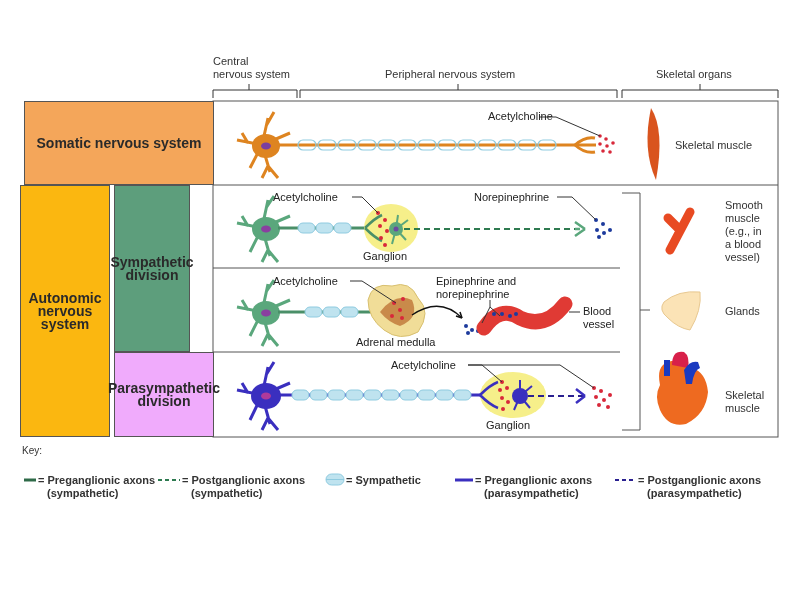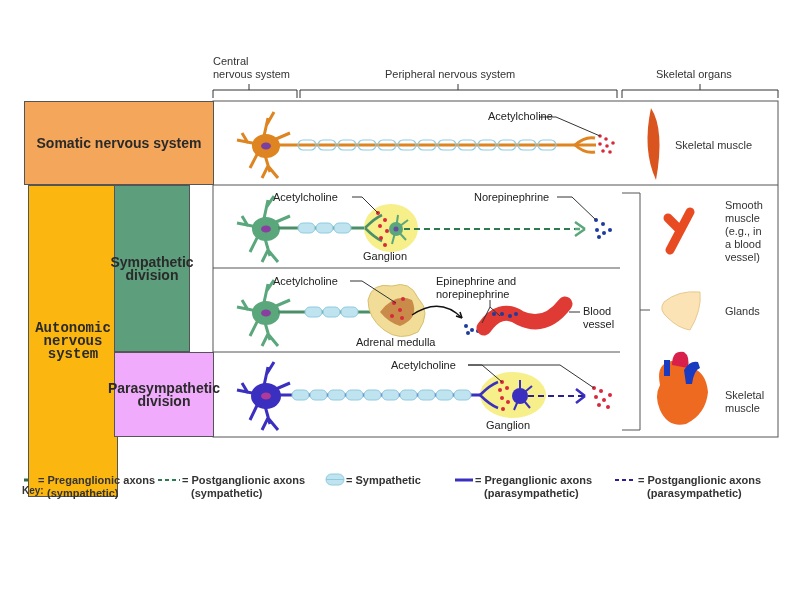--- a/index.html
+++ b/index.html
@@ -2,21 +2,21 @@
 <html><head>
 <meta charset="utf-8">
 <style>
   html,body{margin:0;padding:0;background:#fff;}
   body{width:800px;height:600px;position:relative;overflow:hidden;font-family:"Liberation Sans",sans-serif;color:#222;}
   .abs{position:absolute;}
   .hdr{font-size:11px;color:#333;line-height:13px;}
   .cell{position:absolute;display:flex;align-items:center;justify-content:center;text-align:center;font-weight:bold;font-size:14px;color:#2a2a2a;line-height:13px;box-sizing:border-box;border:1px solid #555;}
   .lbl{position:absolute;font-size:11px;color:#222;line-height:13px;white-space:nowrap;}
   .organ-lbl{position:absolute;font-size:11px;color:#333;line-height:13px;}
-  .key-title{position:absolute;font-size:10px;font-weight:bold;color:#333;margin-top:40px;}
+  .key-title{position:absolute;font-size:10px;font-weight:normal;color:#333;}
   .key-text{position:absolute;font-size:11px;color:#333;line-height:13px;font-weight:bold;}
   svg{position:absolute;left:0;top:0;}
 </style>
 </head>
 <body>
 
 <div class="hdr abs" style="left:213px;top:55px;">
   <div>Central</div>
   <div>nervous system</div>
 </div>
@@ -213,21 +213,21 @@
     <rect x="326" y="474" width="18" height="11" rx="5.5" fill="#bfe3ef" stroke="#8fcbe0"></rect>
     <line x1="326" y1="479.5" x2="344" y2="479.5" stroke="#8fcbe0"></line>
     <line x1="455" y1="480" x2="473" y2="480" stroke="#3a2fbf" stroke-width="3"></line>
     <line x1="615" y1="480" x2="636" y2="480" stroke="#2a2090" stroke-width="2" stroke-dasharray="4,3"></line>
   </g>
 </svg>
 
 <div class="cell" style="left:24px;top:101px;width:190px;height:84px;background:#f4a65a;">
   <span>Somatic nervous system</span>
 </div>
-<div class="cell" style="left:28px;top:185px;width:90px;height:312px;background:#fbb710;flex-direction:column;font-family:Liberation Mono, monospace;">
+<div class="cell" style="left:20px;top:185px;width:90px;height:252px;background:#fbb710;flex-direction:column;">
   <span>Autonomic</span>
   <span>nervous</span>
   <span>system</span>
 </div>
 <div class="cell" style="left:114px;top:185px;width:76px;height:167px;background:#5d9e7c;flex-direction:column;">
   <span>Sympathetic</span>
   <span>division</span>
 </div>
 <div class="cell" style="left:114px;top:352px;width:100px;height:85px;background:#f0abfc;flex-direction:column;">
   <span>Parasympathetic</span>

